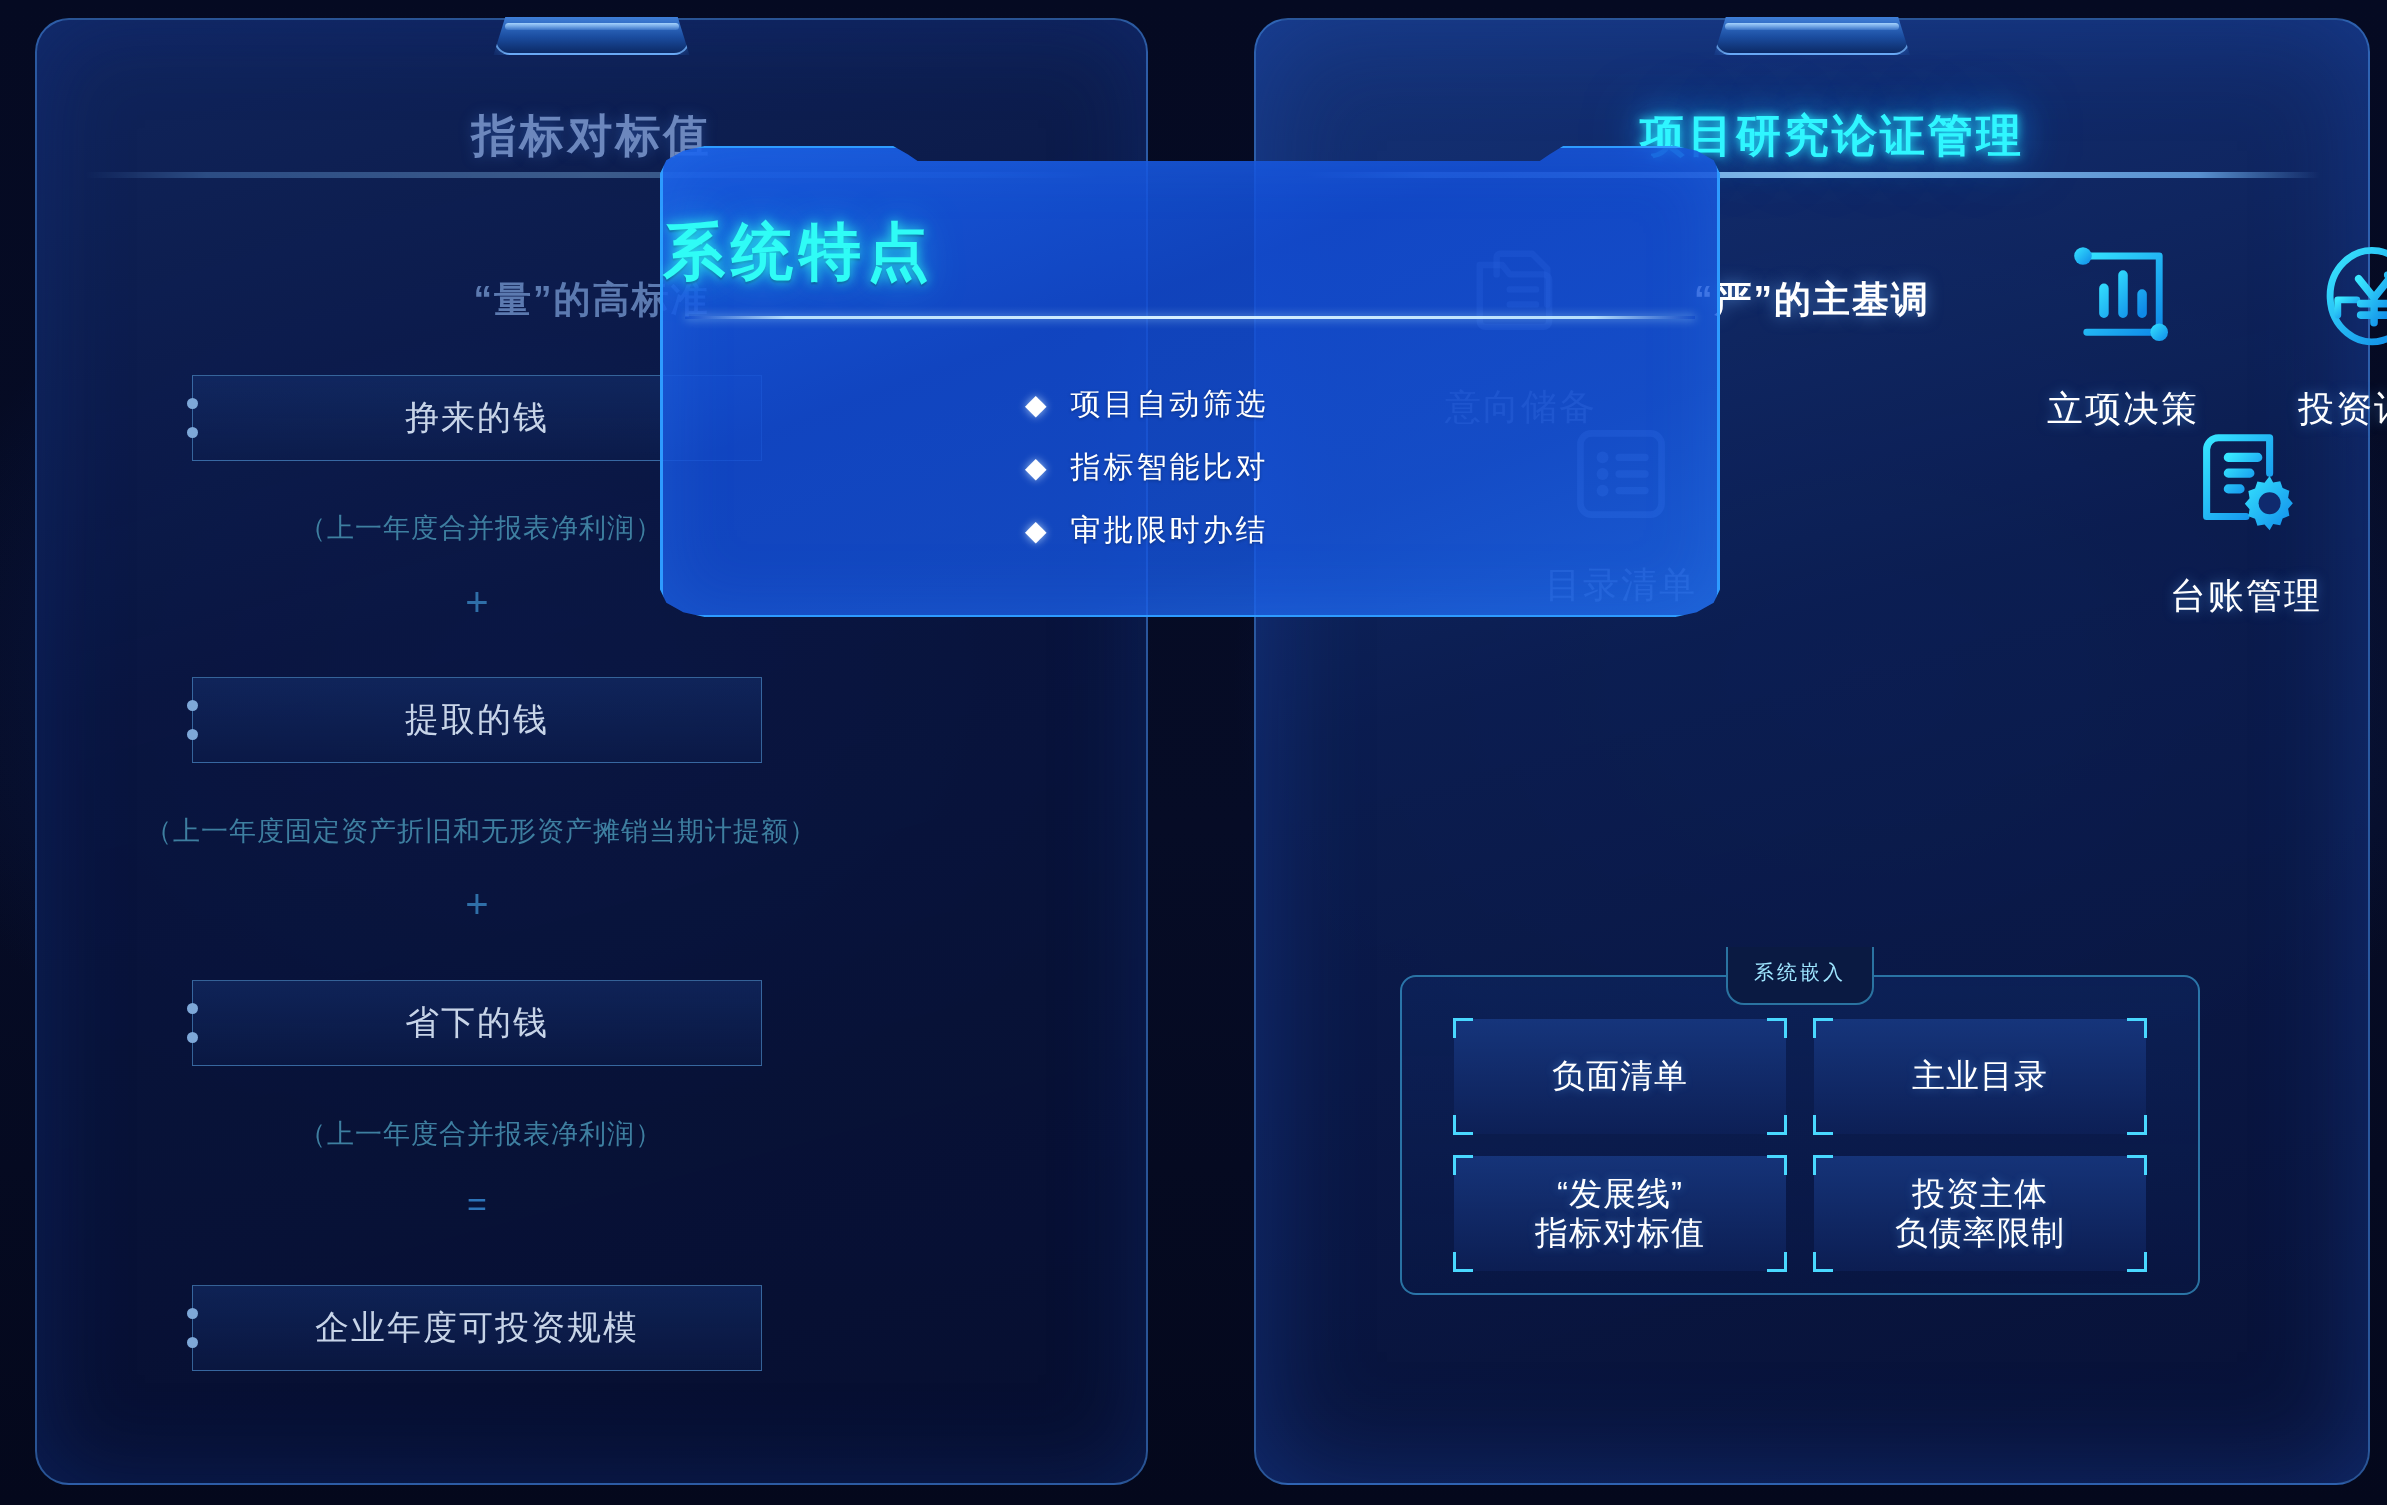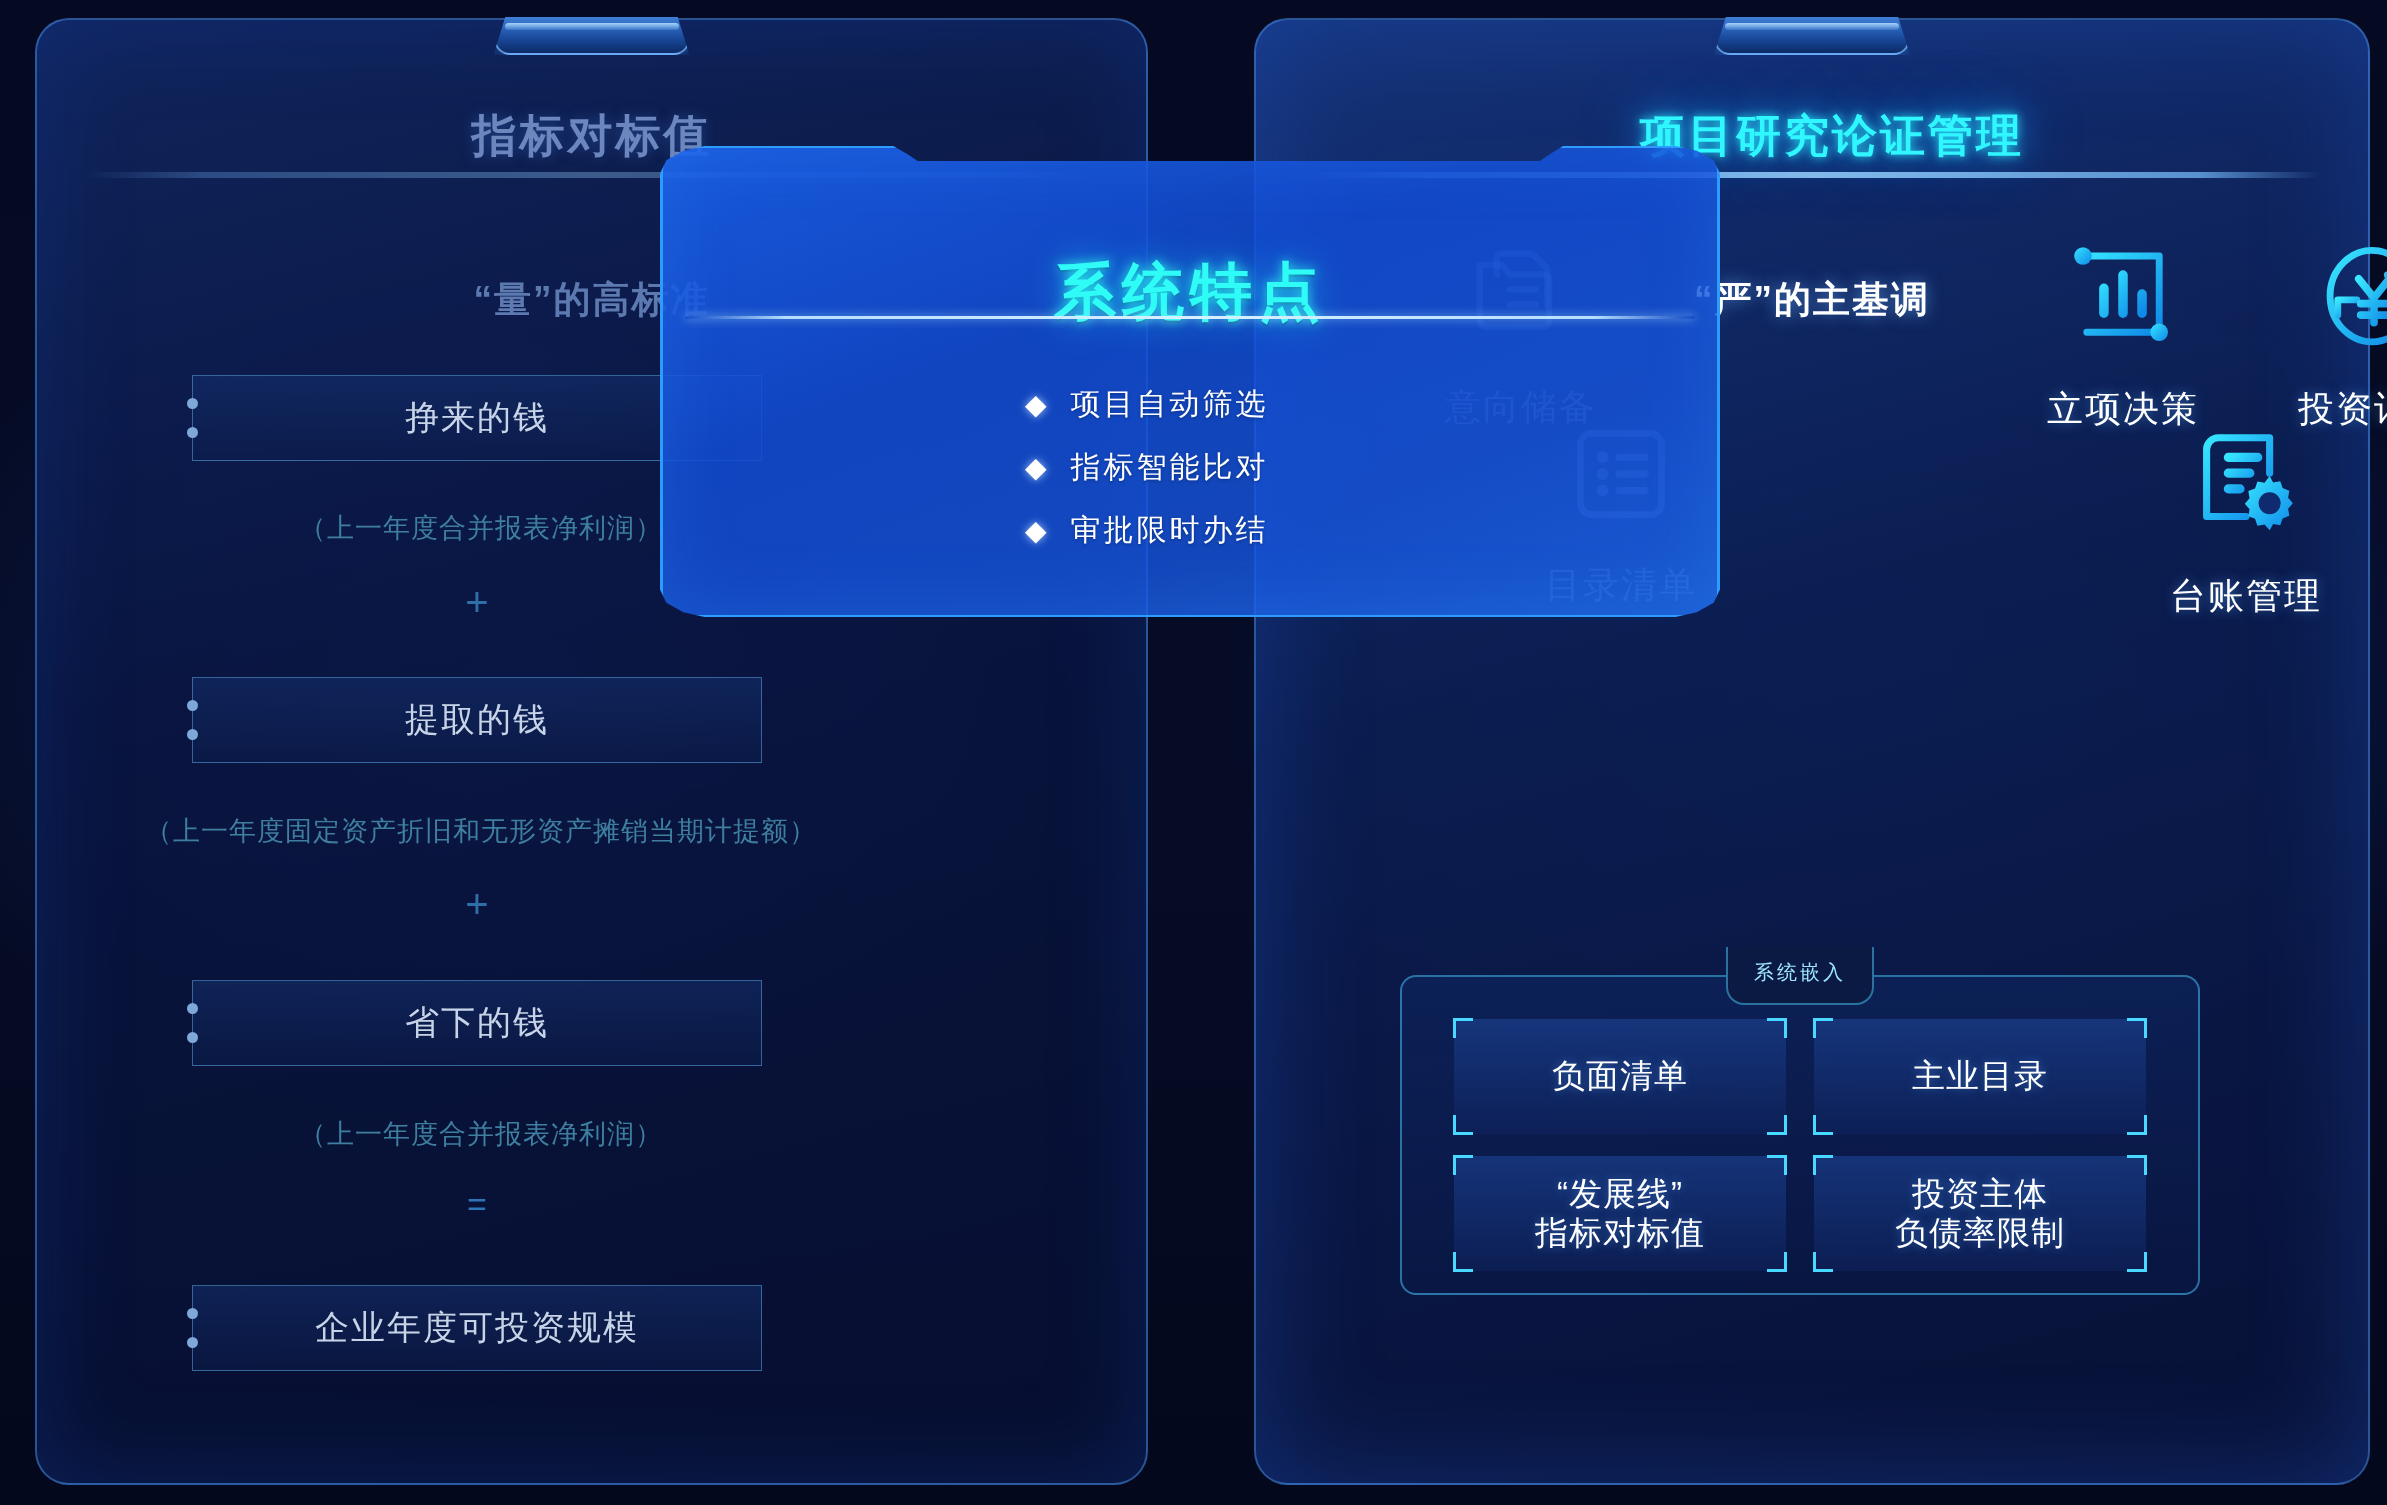--- a/index.html
+++ b/index.html
@@ -170,25 +170,24 @@
       83.0% 3.4%, 83.9% 2.0%, 85.2% 0.2%,
       95.8% 0.2%, 97.8% 1.2%, 99.4% 3.2%, 100% 6%,
       100% 94%, 99.4% 96.8%, 97.8% 98.8%, 95.8% 99.8%,
       4.2% 99.8%, 2.2% 98.8%, 0.6% 96.8%, 0% 94%
     );
   }
   .modal-inner{
     position:absolute; inset:0;
   }
   .modal-title{
-    position:absolute; top:62px; left:0; right:0; text-align:center;
+    position:absolute; top:62px; left:0; right:0; 
     font-size:62px; font-weight:bold; letter-spacing:6px;
     color:#2ffcf6;
     text-shadow:0 0 12px rgba(45,255,240,.9), 0 0 38px rgba(30,200,255,.75), 0 2px 2px rgba(0,30,90,.6);
-    margin-top:40px;
   }
   .modal-rule{
     position:absolute; top:168px; left:22px; right:22px; height:3px;
     background:linear-gradient(90deg, rgba(160,215,255,0) 0%, rgba(190,230,255,.95) 10%, rgba(215,240,255,1) 50%, rgba(190,230,255,.95) 90%, rgba(160,215,255,0) 100%);
     box-shadow:0 0 10px rgba(170,225,255,.8);
   }
   .modal-list{
     position:absolute; top:236px; left:0; right:0;
     display:flex; flex-direction:column; gap:22px; align-items:center;
   }

